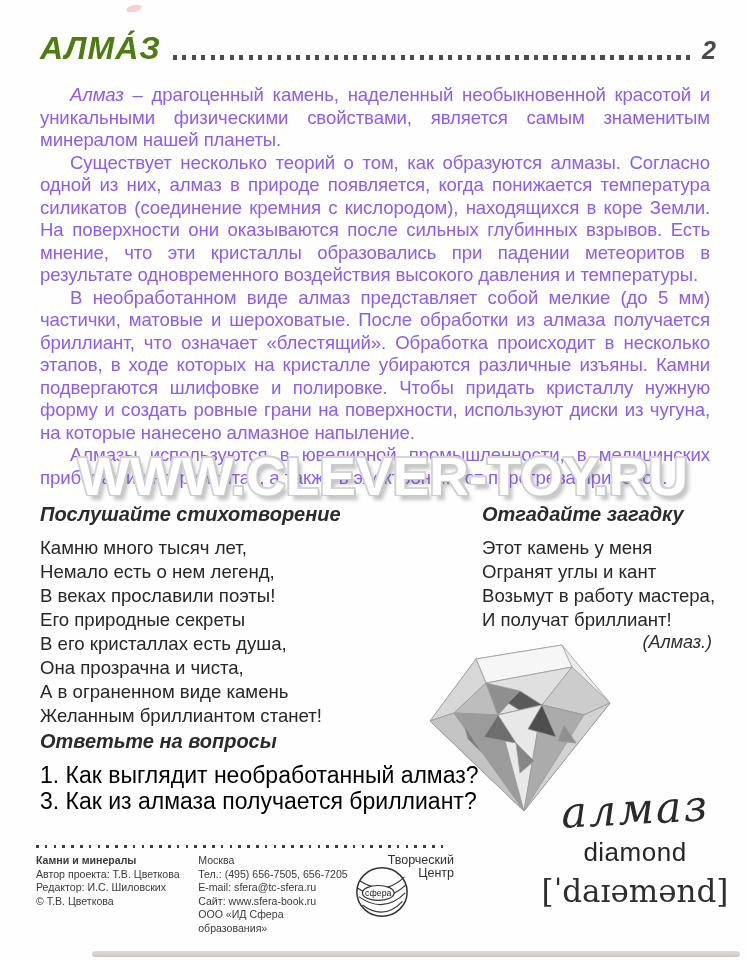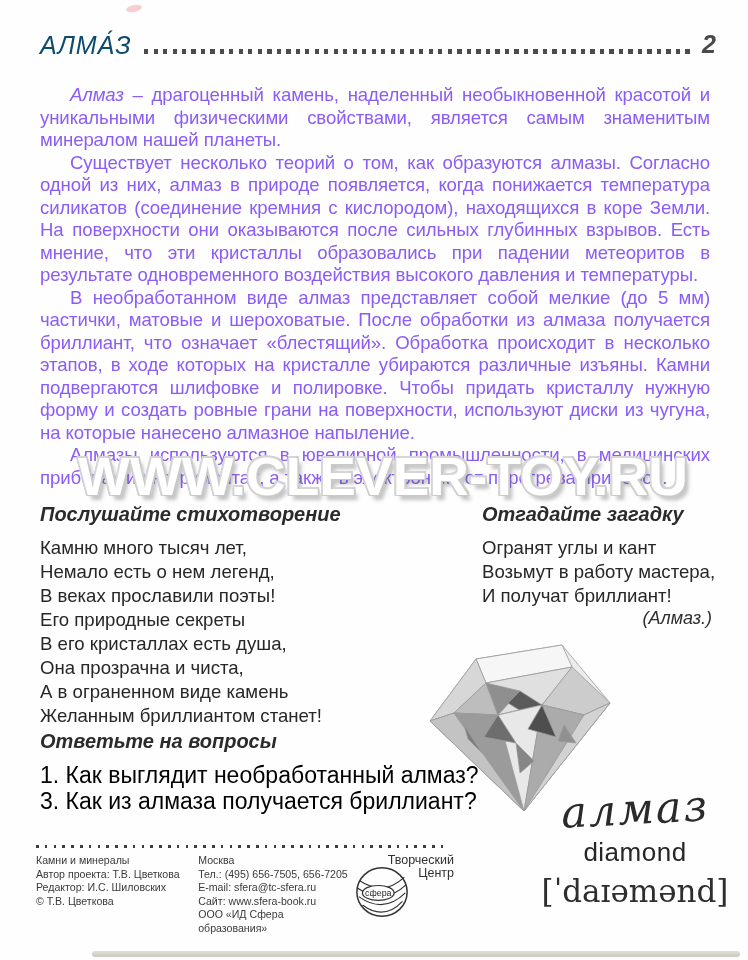--- a/index.html
+++ b/index.html
@@ -3,22 +3,22 @@
 <meta charset="utf-8">
 <style>
   html,body{margin:0;padding:0;background:#ffffff;}
   .sheet{
     position:relative;width:748px;height:960px;background:#fefefe;overflow:hidden;
     font-family:"Liberation Sans",sans-serif;color:#2e2e2e;
   }
   
   .hdr{position:absolute;left:40px;right:32px;top:32px;display:flex;align-items:flex-end;}
   .hdr-title{
-    font-size:25px;font-weight:normal;font-style:italic;letter-spacing:1px;
-    color:#0c4a6e;line-height:1;white-space:nowrap;
+    font-size:32px;font-weight:bold;font-style:italic;letter-spacing:1px;
+    color:#4d7c0f;line-height:1;white-space:nowrap;
   }
   .hdr-leader{
     flex:1;height:5px;margin:0 10px 4px 12px;
     background:repeating-linear-gradient(90deg,#4c4c4c 0 4px,transparent 4px 9.5px);
   }
   .hdr-num{font-size:25px;font-style:italic;font-weight:bold;color:#4a4a4a;line-height:1;margin-bottom:1px;}
   .pink-smudge{position:absolute;left:126px;top:5px;width:16px;height:7px;border-radius:50%;
     background:rgba(232,120,125,0.35);transform:rotate(-12deg);}
   
   .bodytext{
@@ -58,21 +58,21 @@
   .vocab-en{font-size:26px;font-weight:normal;color:#262626;line-height:40px;letter-spacing:0.5px;}
   .vocab-tr{font-family:"DejaVu Serif",serif;font-size:31px;color:#2e2e2e;line-height:38px;}
   
   .footer{position:absolute;left:36px;top:845px;width:412px;}
   .footer-dots{height:3px;width:100%;margin-bottom:6px;
     background:repeating-linear-gradient(90deg,#3c3c3c 0 2.6px,transparent 2.6px 8.8px);}
   .footer-cols{display:flex;}
   .fcol{font-size:10.6px;line-height:13.6px;color:#3a3a3a;}
   .fcol-left{width:163px;}
   .fcol-mid{width:155px;}
-  .fcol-bold{font-weight:normal;}
+  .fcol-bold{font-weight:bold;}
   .logo{position:relative;width:94px;height:66px;margin-left:2px;}
   .logo-text{position:absolute;right:-6px;top:0;font-size:12.5px;line-height:12.5px;
     color:#2f2f2f;text-align:right;white-space:nowrap;}
   .logo-svg{position:absolute;left:0;top:11px;}
   
   .scan-edge{position:absolute;left:92px;right:8px;top:951px;height:6px;border-radius:3px;
     background:linear-gradient(#e2ded8,#cdc8c1);}
 </style>
 </head>
 <body>
@@ -103,20 +103,21 @@
     <div class="line">В веках прославили поэты!</div>
     <div class="line">Его природные секреты</div>
     <div class="line">В его кристаллах есть душа,</div>
     <div class="line">Она прозрачна и чиста,</div>
     <div class="line">А в ограненном виде камень</div>
     <div class="line">Желанным бриллиантом станет!</div>
   </div>
 
   <div class="riddle">
     <div class="sec-h">Отгадайте загадку</div>
+    <div class="line">Этот камень у меня</div>
     <div class="line">Огранят углы и кант</div>
     <div class="line">Возьмут в работу мастера,</div>
     <div class="line">И получат бриллиант!</div>
     <div class="riddle-answer">(Алмаз.)</div>
   </div>
 
   <div class="questions">
     <div class="sec-h">Ответьте на вопросы</div>
     <div class="line">1. Как выглядит необработанный алмаз?</div>
     <div class="line">3. Как из алмаза получается бриллиант?</div>

